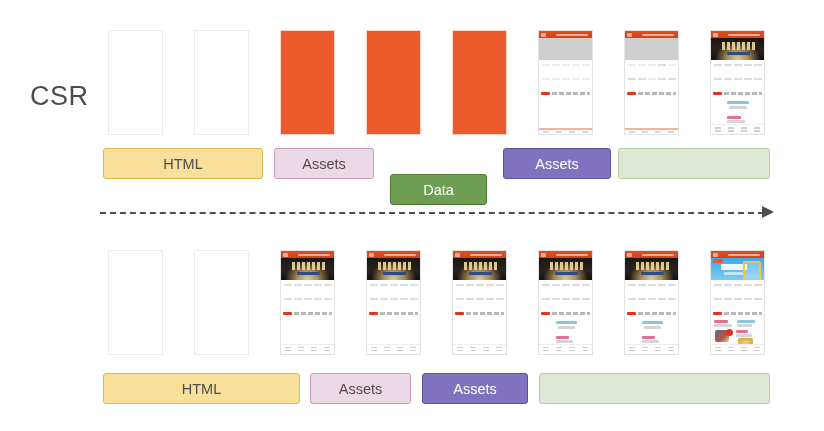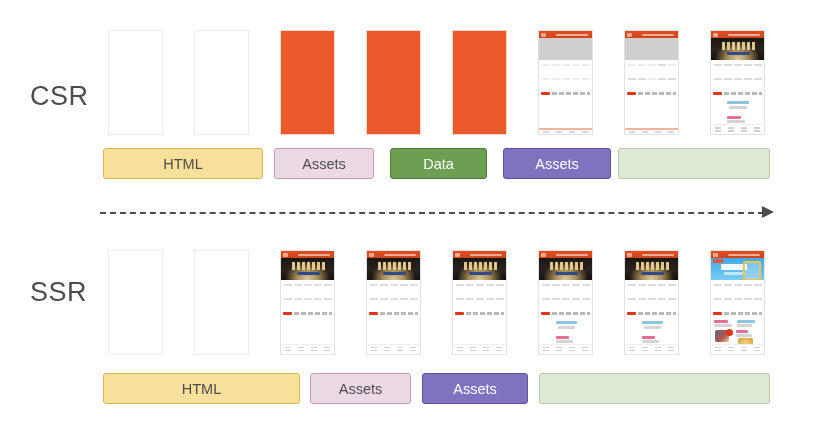--- a/index.html
+++ b/index.html
@@ -183,21 +183,21 @@
     box-sizing: border-box;
     border-radius: 3px;
     display: flex;
     align-items: center;
     justify-content: center;
     font-size: 14.5px;
     white-space: nowrap;
   }
   .bar-html   { background: #f8e09b; border: 1px solid #d9b84e; color: #4d4d4d; }
   .bar-assets { background: #ecd9e6; border: 1px solid #c49ab8; color: #4d4d4d; }
-  .bar-data   { background: #6d9e51; border: 1px solid #4f7a38; color: #ffffff; }
+  .bar-data   { background: #6d9e51; border: 1px solid #4f7a38; color: #ffffff; margin-top: 26px; }
   .bar-render { background: #8172bf; border: 1px solid #5f51a0; color: #ffffff; }
   .bar-idle   { background: #dde8d5; border: 1px solid #b6cba6; color: #4d4d4d; }
 
   
   .arrow-line {
     position: absolute;
     left: 100px; top: 212px; width: 664px; height: 0;
     border-top: 2.5px dashed #4d4d4d;
   }
   .arrow-head {
@@ -336,21 +336,20 @@
 
   <div class="bar bar-html" style="left:103px; top:148px; width:160px;">HTML</div>
   <div class="bar bar-assets" style="left:274px; top:148px; width:100px;">Assets</div>
   <div class="bar bar-data" style="left:390px; top:148px; width:97px;">Data</div>
   <div class="bar bar-render" style="left:503px; top:148px; width:108px;">Assets</div>
   <div class="bar bar-idle" style="left:618px; top:148px; width:152px;"></div>
 
   <div class="arrow-line"></div>
   <div class="arrow-head"></div>
 
-  <div class="row-label ssr">SSR</div>
 
   <div class="frame blank" style="left:108px; top:250px;"></div>
   <div class="frame blank" style="left:194px; top:250px;"></div>
 
   <div class="frame shot" style="left:280px; top:250px;">
     <div class="ph">
       <div class="ph-topbar">
         <div class="tb-logo"></div>
         <div class="tb-pill"></div>
       </div>

